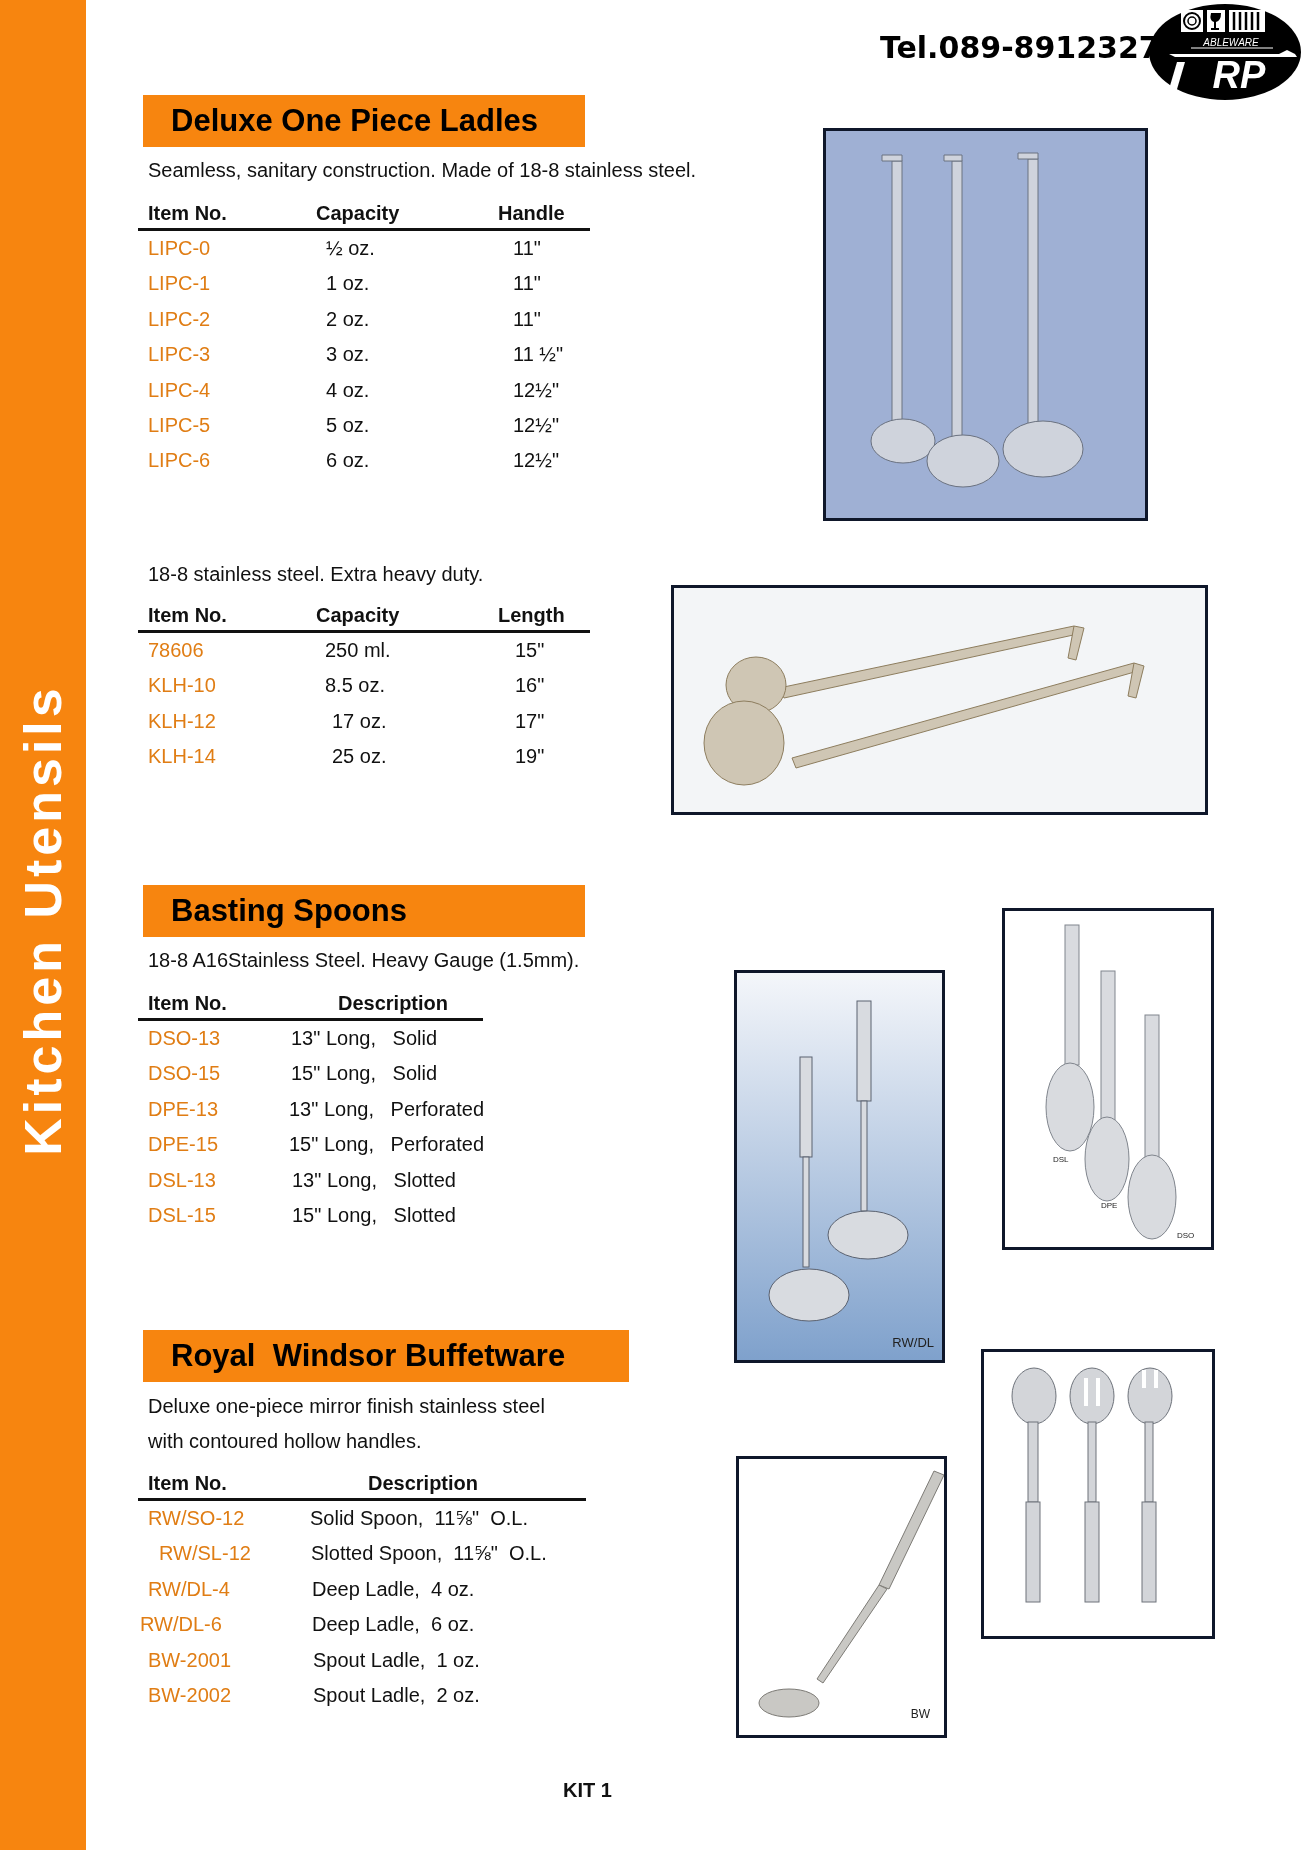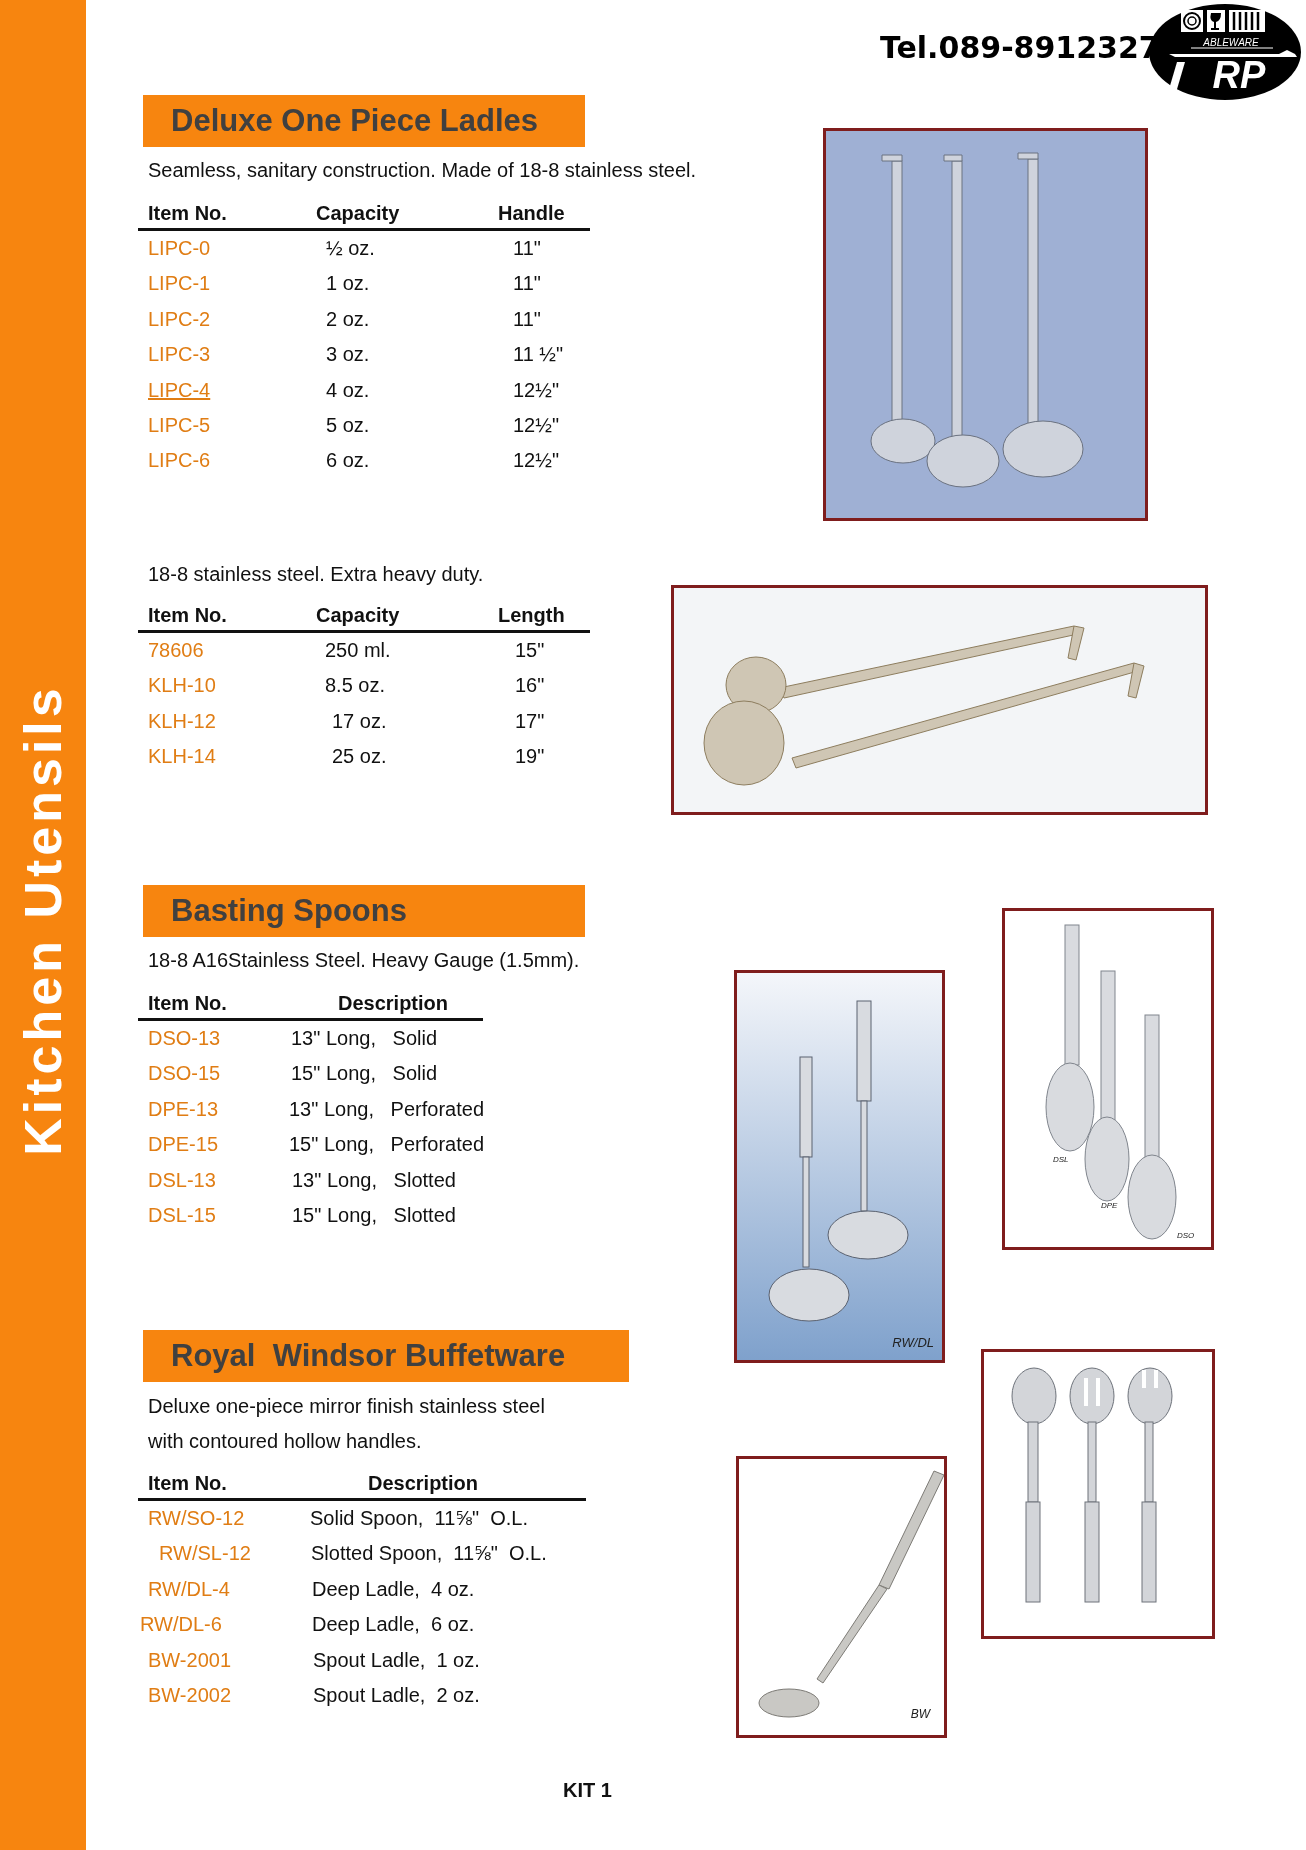--- a/index.html
+++ b/index.html
@@ -20,37 +20,37 @@
     font-size: 52px; letter-spacing: 4px;
   }
   .tel {
     position: absolute; left: 880px; top: 30px;
     font-family: "DejaVu Sans", sans-serif; font-weight: bold;
     font-size: 30px; color: #000;
   }
   .logo { position: absolute; left: 1147px; top: 2px; width: 156px; height: 100px; }
 
   .banner {
-    position: absolute; height: 52px; background: #f7850f; color: #404040;
+    position: absolute; height: 52px; background: #f7850f; color: #000000;
     font-weight: bold; font-size: 31px; line-height: 52px; box-sizing: border-box;
     padding-left: 28px; white-space: nowrap;
   }
   .desc { position: absolute; font-size: 20px; color: #111; white-space: nowrap; }
 
   .tbl { position: absolute; }
   .tbl .head {
     position: relative; height: 30px; border-bottom: 3px solid #111;
     font-weight: bold; font-size: 20px;
   }
   .tbl .head span, .tbl .row span { position: absolute; white-space: nowrap; }
   .tbl .row { position: relative; height: 35.4px; font-size: 20px; line-height: 35px; }
   .tbl .item { color: #e07d14; }
 
   .frame {
-    position: absolute; border: 3px solid #7f1d1d; box-sizing: border-box; overflow: hidden; font-style: italic;
+    position: absolute; border: 3px solid #0f172a; box-sizing: border-box; overflow: hidden;
   }
   .frame svg { width: 100%; height: 100%; display: block; }
   .cap { position: absolute; font-size: 12px; color: #222; }
   .kit { position: absolute; left: 563px; top: 1779px; font-weight: bold; font-size: 20px; text-align: right; }
 </style>
 </head>
 <body>
 
 <div class="side-bar">
   <div class="side-title">Kitchen Utensils</div>
@@ -100,21 +100,21 @@
       <span class="item" style="left:10px;">LIPC-2</span>
       <span style="left:188px;">2 oz.</span>
       <span style="left:375px;">11"</span>
     </div>
   <div class="row">
       <span class="item" style="left:10px;">LIPC-3</span>
       <span style="left:188px;">3 oz.</span>
       <span style="left:375px;">11 ½"</span>
     </div>
   <div class="row">
-      <span class="item" style="left:10px;text-decoration:underline;">LIPC-4</span>
+      <span class="item" style="left:10px;">LIPC-4</span>
       <span style="left:188px;">4 oz.</span>
       <span style="left:375px;">12½"</span>
     </div>
   <div class="row">
       <span class="item" style="left:10px;">LIPC-5</span>
       <span style="left:188px;">5 oz.</span>
       <span style="left:375px;">12½"</span>
     </div>
   <div class="row">
       <span class="item" style="left:10px;">LIPC-6</span>

